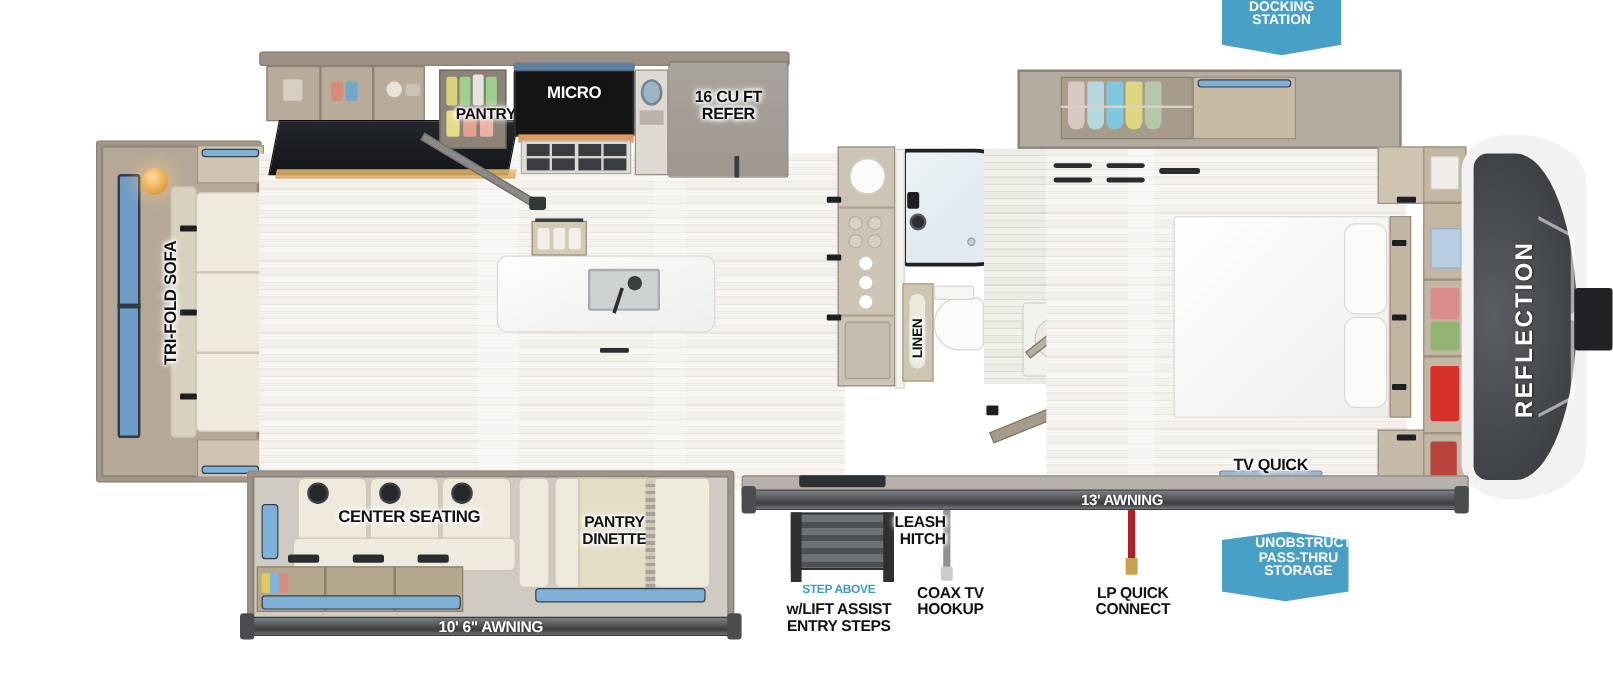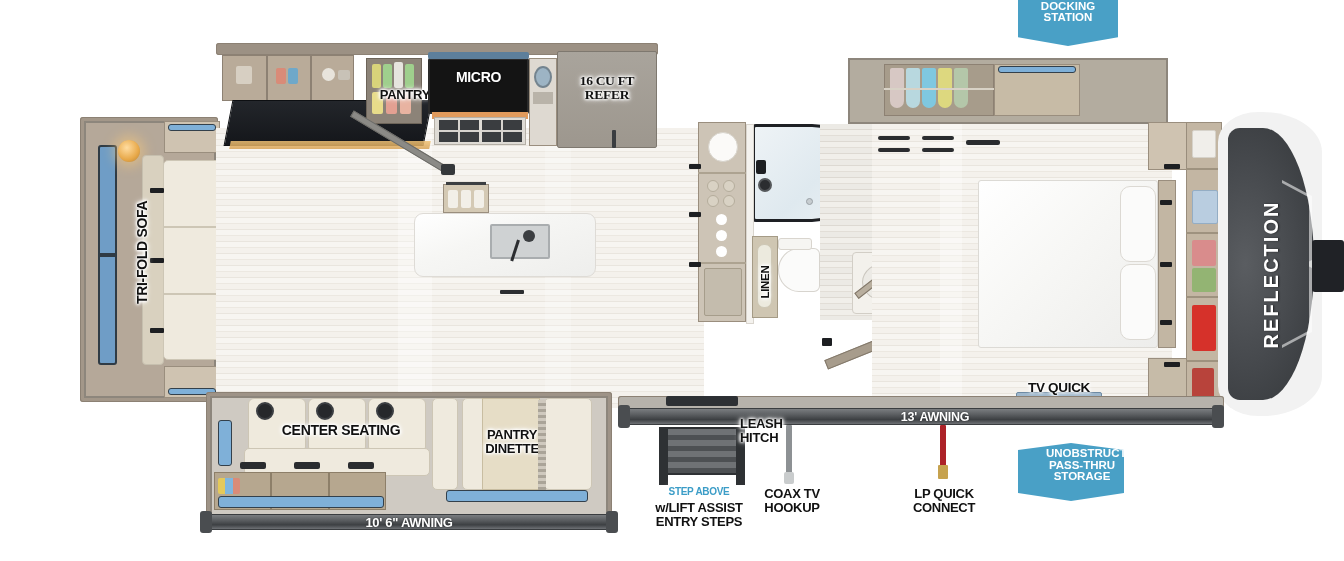--- a/index.html
+++ b/index.html
@@ -337,21 +337,21 @@
   <div class="abs" style="left:439px; top:130px; width:40px; height:2px; background:#d7d4cf;"></div>
   <div class="abs" style="left:482px; top:130px; width:40px; height:2px; background:#d7d4cf;"></div>
   <div class="abs" style="left:458px; top:120px; width:2px; height:22px; background:#d7d4cf;"></div>
   <div class="abs" style="left:501px; top:120px; width:2px; height:22px; background:#d7d4cf;"></div>
 
   <div class="cab-lt" style="left:529px; top:58px; width:28px; height:88px; background:#ded9d1;"></div>
   <div class="circle" style="left:534px; top:66px; width:18px; height:22px; background:#9db4c4; border:2px solid #74848f;"></div>
   <div class="abs" style="left:533px; top:92px; width:20px; height:12px; background:#b9b3a9;"></div>
 
   <div class="refer" style="left:557px; top:51px; width:100px; height:97px;"></div>
-  <div class="lbl" style="left:557px; top:74px; width:100px; font-size:13.5px;font-family:Liberation Serif, serif;">16 CU FT
+  <div class="lbl" style="left:557px; top:74px; width:100px; font-size:13.5px;">16 CU FT
 REFER</div>
   <div class="hinge" style="left:612px; top:130px; width:4px; height:18px; background:#3a3d40;"></div>
 
   <div class="islandtop" style="left:414px; top:213px; width:182px; height:64px;"></div>
   <div class="sink" style="left:490px; top:224px; width:60px; height:35px;"></div>
   <div class="circle" style="left:523px; top:230px; width:12px; height:12px; background:#3b3e41;"></div>
   <div class="faucet" style="left:517px; top:240px; width:3px; height:22px; transform:rotate(18deg); transform-origin:top;"></div>
   <div class="abs" style="left:500px; top:290px; width:24px; height:4px; background:#2c2e31; border-radius:1px;"></div>
 
   <div class="cab-lt" style="left:443px; top:184px; width:46px; height:29px; background:#d4c9b4;"></div>
@@ -513,21 +513,21 @@
   <div class="awning-cap" style="left:1212px; top:405px; width:12px; height:23px;"></div>
   <div class="lbl lbl-white" style="left:860px; top:411px; width:150px; font-size:12.5px;">13' AWNING</div>
 
   <div class="steps" style="left:659px; top:427px; width:86px; height:48px;"></div>
   <div class="step-leg" style="left:659px; top:427px; width:9px; height:58px;"></div>
   <div class="step-leg" style="left:736px; top:427px; width:9px; height:58px;"></div>
   <div class="abs" style="left:666px; top:396px; width:72px; height:10px; background:#2d3034; border-radius:2px;"></div>
 
   <div class="hookup-line" style="left:786px; top:425px; width:6px; height:50px;"></div>
   <div class="hookup-coax" style="left:784px; top:472px; width:10px; height:12px; border-radius:2px;"></div>
-  <div class="lbl" style="left:740px; top:417px; width:48px; font-size:13px; text-align:left;">LEASH
+  <div class="lbl" style="left:740px; top:428px; width:48px; font-size:13px; text-align:right;">LEASH
 HITCH</div>
   <div class="lbl" style="left:750px; top:487px; width:84px; font-size:13px;">COAX TV
 HOOKUP</div>
 
   <div class="hookup-lp" style="left:940px; top:425px; width:6px; height:43px;"></div>
   <div class="hookup-tip" style="left:938px; top:465px; width:10px; height:14px;"></div>
   <div class="lbl" style="left:900px; top:487px; width:88px; font-size:13px;">LP QUICK
 CONNECT</div>
 
   <div class="lbl lbl-blue" style="left:644px; top:487px; width:110px; font-size:10px;">STEP ABOVE</div>

